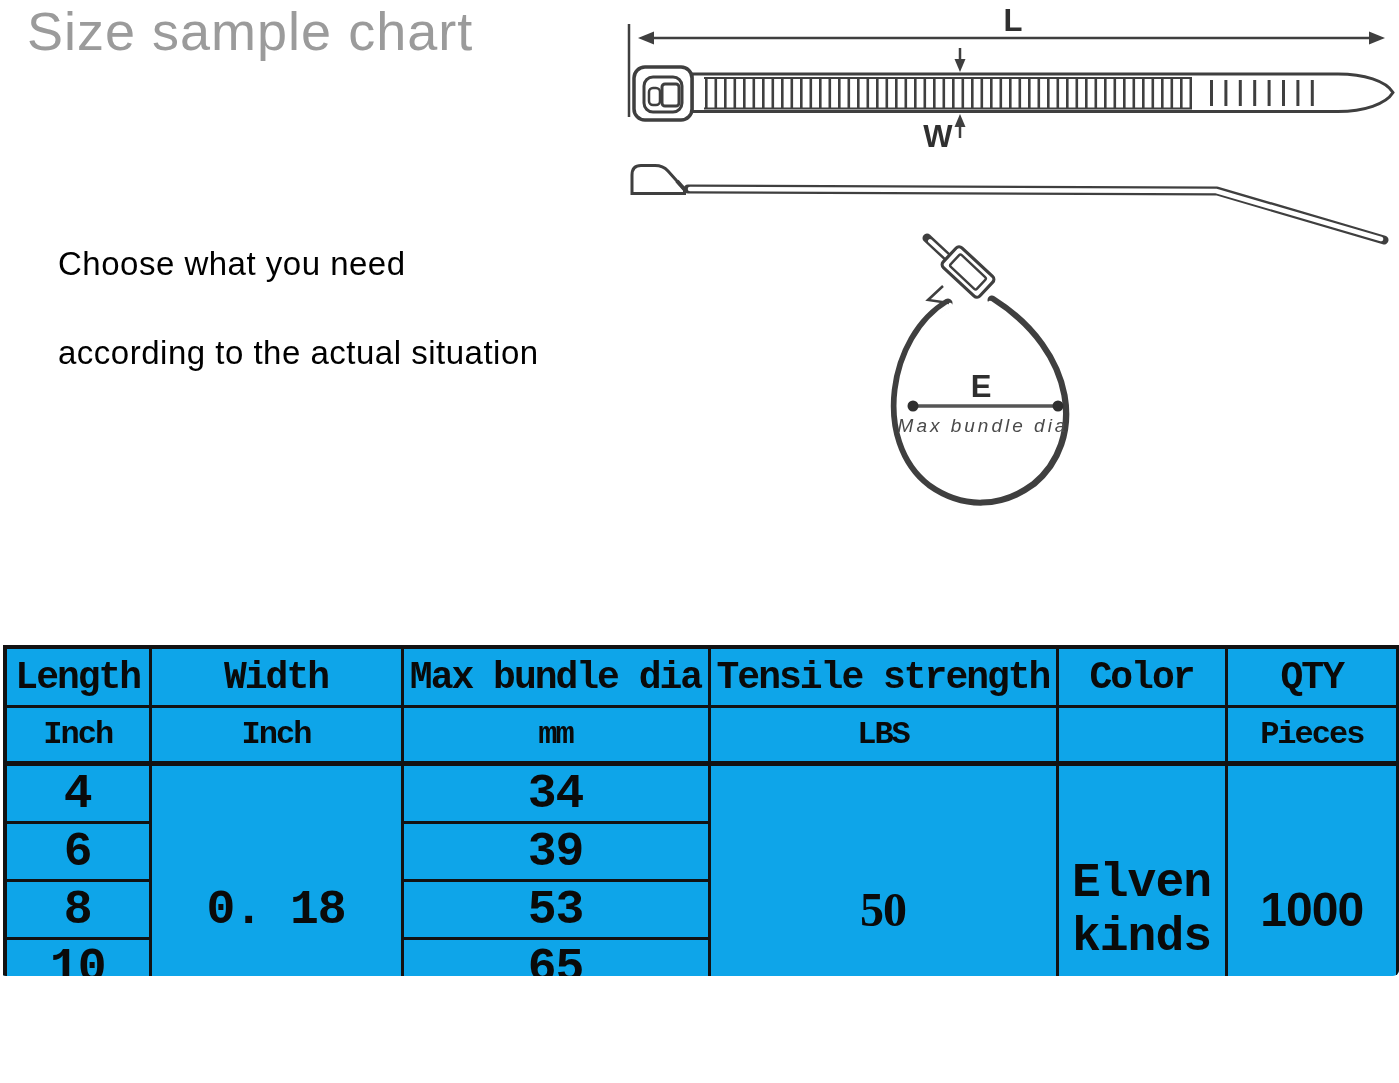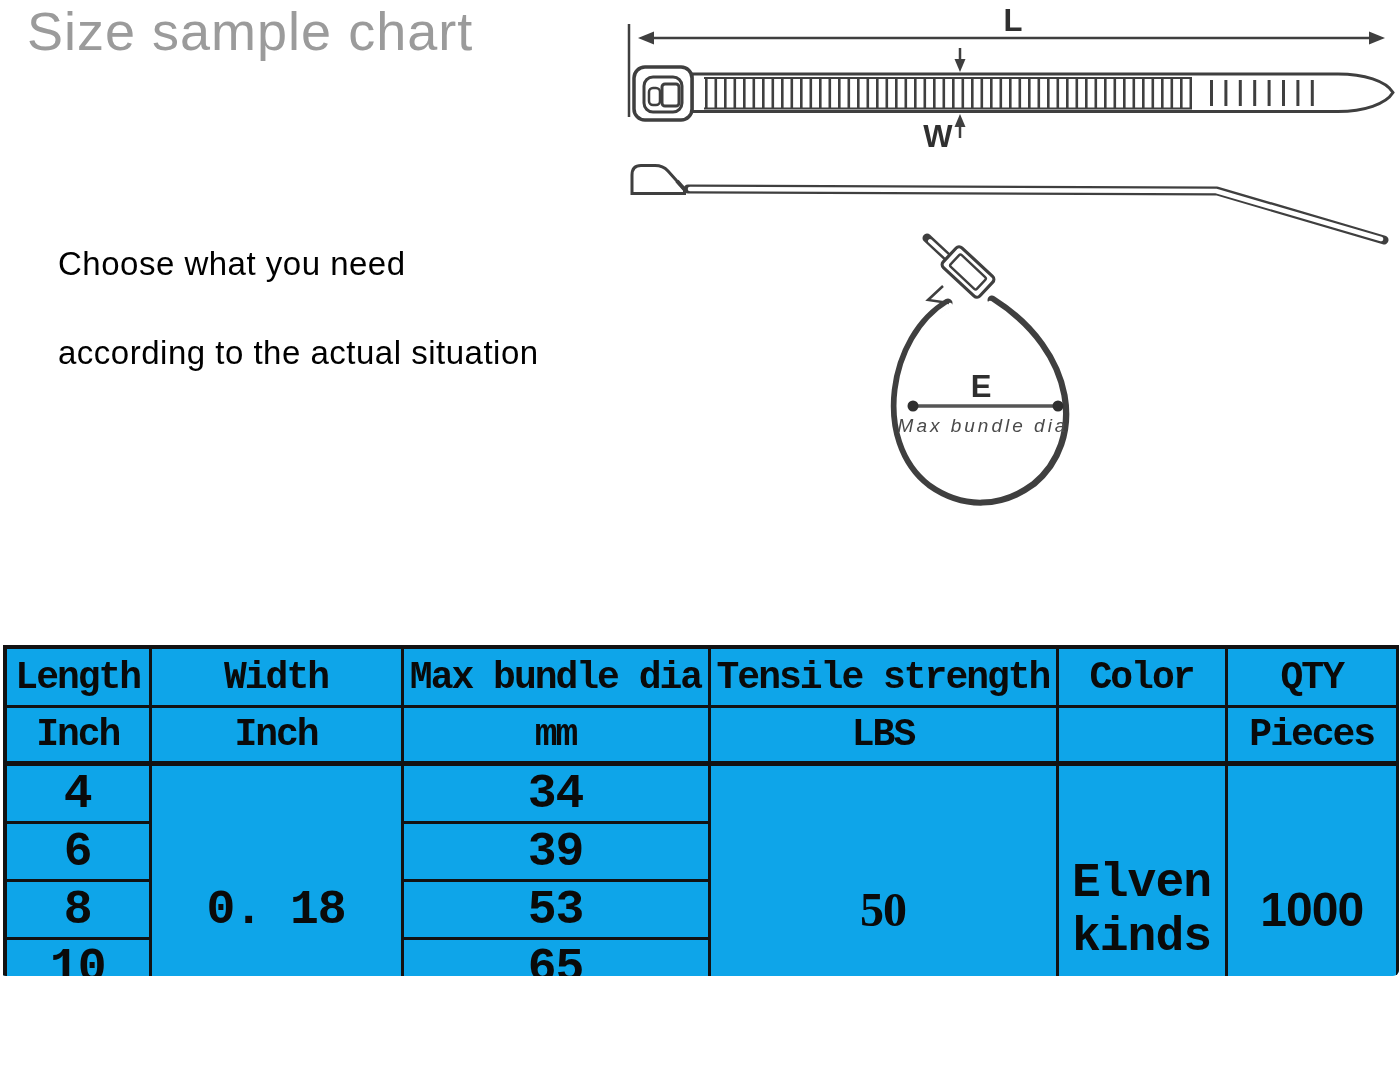--- a/index.html
+++ b/index.html
@@ -14,21 +14,21 @@
   .diagrams{position:absolute;left:0;top:0;}
   .diagrams text{font-family:"Liberation Sans",sans-serif;}
   .dim-label{font-size:31px;font-weight:700;fill:#2f2f2f;}
   .dim-caption{font-family:"Liberation Serif",serif;font-style:italic;font-size:19px;
                letter-spacing:3px;fill:#4a4a4a;}
   table.size-table{position:absolute;left:3px;top:645px;width:1393px;border-collapse:collapse;
         table-layout:fixed;text-align:center;color:#0a0a0a;background:#0ea5e9;
         font-family:"Liberation Mono",monospace;border:4px solid #121212;}
   table.size-table td{border:3px solid #121212;padding:0;vertical-align:middle;overflow:hidden;}
   tr.hdr td{height:56px;font-size:38px;font-weight:700;letter-spacing:-2px;}
-  tr.units td{height:53px;font-size:38px;font-weight:700;letter-spacing:-2px;border-bottom-width:5px;}
+  tr.units td{height:53px;font-size:32px;font-weight:700;letter-spacing:-2px;border-bottom-width:5px;}
   tr.data td{height:55px;font-size:48px;font-weight:700;letter-spacing:-1px;}
   td.cell-width{font-size:48px;font-weight:700;}
   td.cell-tensile{font-family:Liberation Serif, serif;font-size:80px;font-weight:400;letter-spacing:0;}
   td.cell-color{font-size:25px;font-weight:700;letter-spacing:-1px;}
   td.cell-qty{font-family:"Liberation Sans",sans-serif;font-size:44px;font-weight:400;letter-spacing:0;}
 </style>
 </head>
 <body>
 
 <div class="canvas">

